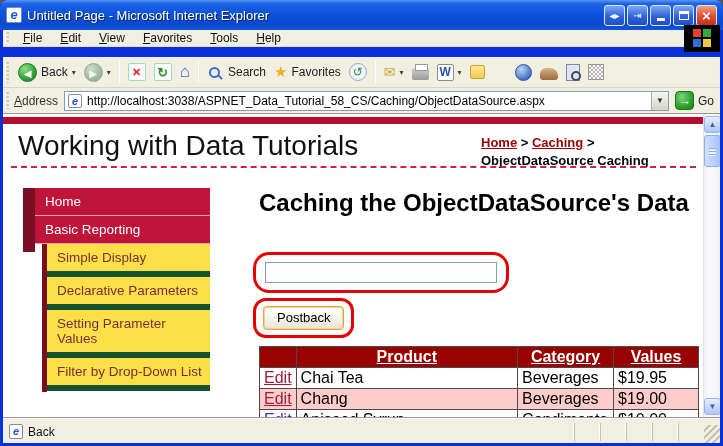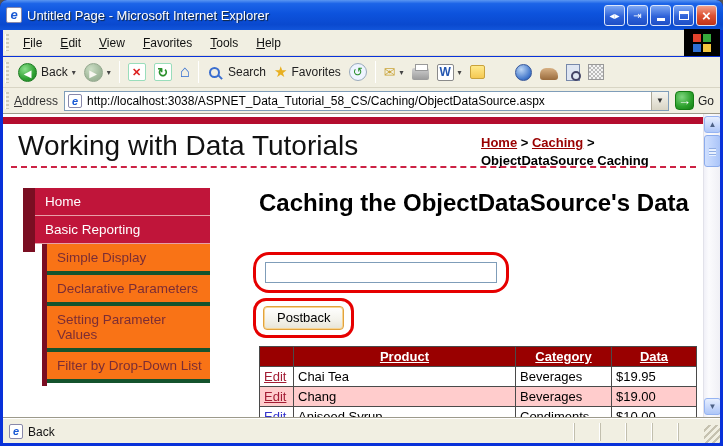--- a/index.html
+++ b/index.html
@@ -16,21 +16,21 @@
   .wbtns { display:flex; gap:2px; }
   .wbtn { width:21px; height:21px; border:1px solid #dce6fa; border-radius:3px; color:#fff;
     background:linear-gradient(180deg,#7ea8f4,#2f63d9 55%,#1e4ec6); font-size:10px; line-height:19px;
     text-align:center; cursor:pointer; display:flex; align-items:center; justify-content:center; }
   .wbtn.close { background:linear-gradient(180deg,#f3a28b,#de5234 50%,#c03318); font-size:15px; font-weight:bold; line-height:17px;}
   .minbar { width:8px; height:3px; background:#fff; margin-top:9px; }
   .maxbox { width:10px; height:9px; border:1px solid #fff; border-top-width:3px; }
 
   
   .bar { position:absolute; left:3px; right:3px; background:#f1efe2; }
-  .menubar { top:30px; height:26px; display:flex; align-items:center; border-bottom:1px solid #e0ddcd; }
+  .menubar { top:30px; height:17px; display:flex; align-items:center; border-bottom:1px solid #e0ddcd; }
   .grip { width:4px; height:70%; margin:0 5px 0 2px;
     background:repeating-linear-gradient(180deg,#cfccba 0 2px,transparent 2px 4px); border-left:1px solid #fff; }
   .mitem { font-size:12px; color:#111; padding:4px 9px; cursor:pointer; }
   .mitem::first-letter { text-decoration:underline; }
   .throbber { margin-left:auto; width:36px; height:27px; background:#000; display:grid;
     grid-template-columns:8px 8px; grid-template-rows:8px 8px; gap:2px; align-content:center; justify-content:center; }
   .fl-r{background:#e1432d;} .fl-g{background:#36a93c;} .fl-b{background:#2e6fd4;} .fl-y{background:#f3c63f;}
 
   .toolbar { top:57px; height:31px; display:flex; align-items:center; border-bottom:1px solid #d8d5c4; padding-right:4px;}
   .tbtn { display:flex; align-items:center; gap:4px; padding:2px 4px; border-radius:3px; cursor:pointer; font-size:12px; color:#222; white-space:nowrap;}
@@ -78,34 +78,34 @@
   .site-title { position:absolute; top:16px; left:15px; font-size:28px; color:#111; }
   .breadcrumb { position:absolute; top:20px; left:478px; width:215px; font-size:13px; font-weight:bold; color:#000; line-height:1.35;}
   .breadcrumb a { color:#990000; text-decoration:underline; cursor:pointer; }
   .crumb-current { color:#000; }
   .dashline { position:absolute; top:52px; left:8px; right:24px; border-bottom:2px dashed #cc2244; }
 
   .sidebar { position:absolute; top:74px; left:20px; width:187px; font-size:13.5px; }
   .s-item { position:relative; cursor:pointer; }
   .lvl1 { background:#c0153a; color:#fff; padding:6px 6px 6px 22px; border-bottom:1px solid #e8a0a8; }
   .lvl1::before { content:""; position:absolute; left:0; top:0; bottom:-9px; width:12px; background:#7a0e22; z-index:2; }
-  .lvl2 { background:#f97316; color:#7b2d35; margin-left:23px; padding:6px 6px 6px 11px; border-bottom:4px solid #14532d; }
+  .lvl2 { background:#fde047; color:#7b2d35; margin-left:23px; padding:6px 6px 6px 11px; border-bottom:6px solid #14532d; }
   .lvl2::before { content:""; position:absolute; left:-4px; top:0; bottom:-7px; width:5px; background:#7a0e22; z-index:2; }
 
   .content { position:absolute; top:74px; left:256px; width:440px; height:229px; }
   .content h1 { font-size:24px; line-height:1.28; color:#000; margin:0; width:450px; }
   .annot { display:inline-block; border:3px solid #e60000; border-radius:16px; }
   .annot-box { position:absolute; top:64px; left:-6px; padding:7px 9px; }
   .querybox { width:232px; height:21px; border:1px solid #7f9db9; font-size:13px; padding:2px 4px; }
   .annot-btn { position:absolute; top:110px; left:-6px; padding:5px 7px; border-radius:13px; }
   .postback { font-size:13px; color:#000; padding:3px 13px 4px;
     background:linear-gradient(#ffffff,#f4f3ec 55%,#e7e4d5); border:1px solid #e2a33c; border-radius:4px;
     box-shadow:inset 0 0 0 1px #f7d492; cursor:pointer; }
 
-  .grid { position:absolute; top:158px; left:0; border-collapse:collapse; font-size:13px; }
+  .grid { position:absolute; top:158px; left:0; border-collapse:collapse; font-size:16px; }
   .grid th, .grid td { border:1px solid #4a4a4a; padding:1px 4px; height:20px; }
   .grid th { background:#990000; color:#fff; font-weight:bold; text-align:center; }
   .grid th a { color:#fff; text-decoration:underline; cursor:pointer; }
   .col-edit{width:34px;} .col-prod{width:222px;} .col-cat{width:96px;} .col-price{width:85px;}
   .row-alt td { background:#ffcccc; }
   .edit a { color:#a21c34; text-decoration:underline; cursor:pointer; }
   .edit.visited-blue a { color:#3333cc; }
   .cell-price { text-align:left; padding-right:6px; }
 
   
@@ -279,21 +279,21 @@
       <div class="annot annot-btn">
         <button class="postback">Postback</button>
       </div>
 
       <table class="grid">
         <tbody>
             <tr>
           <th class="col-edit"></th>
           <th class="col-prod"><a>Product</a></th>
           <th class="col-cat"><a>Category</a></th>
-          <th class="col-price"><a>Data</a></th>
+          <th class="col-price"><a>Values</a></th>
         </tr>
         <tr>
           <td class="edit"><a>Edit</a></td>
           <td>Chai Tea</td>
           <td>Beverages</td>
           <td class="cell-price">$19.95</td>
         </tr>
         <tr class="row-alt">
           <td class="edit"><a>Edit</a></td>
           <td>Chang</td>

